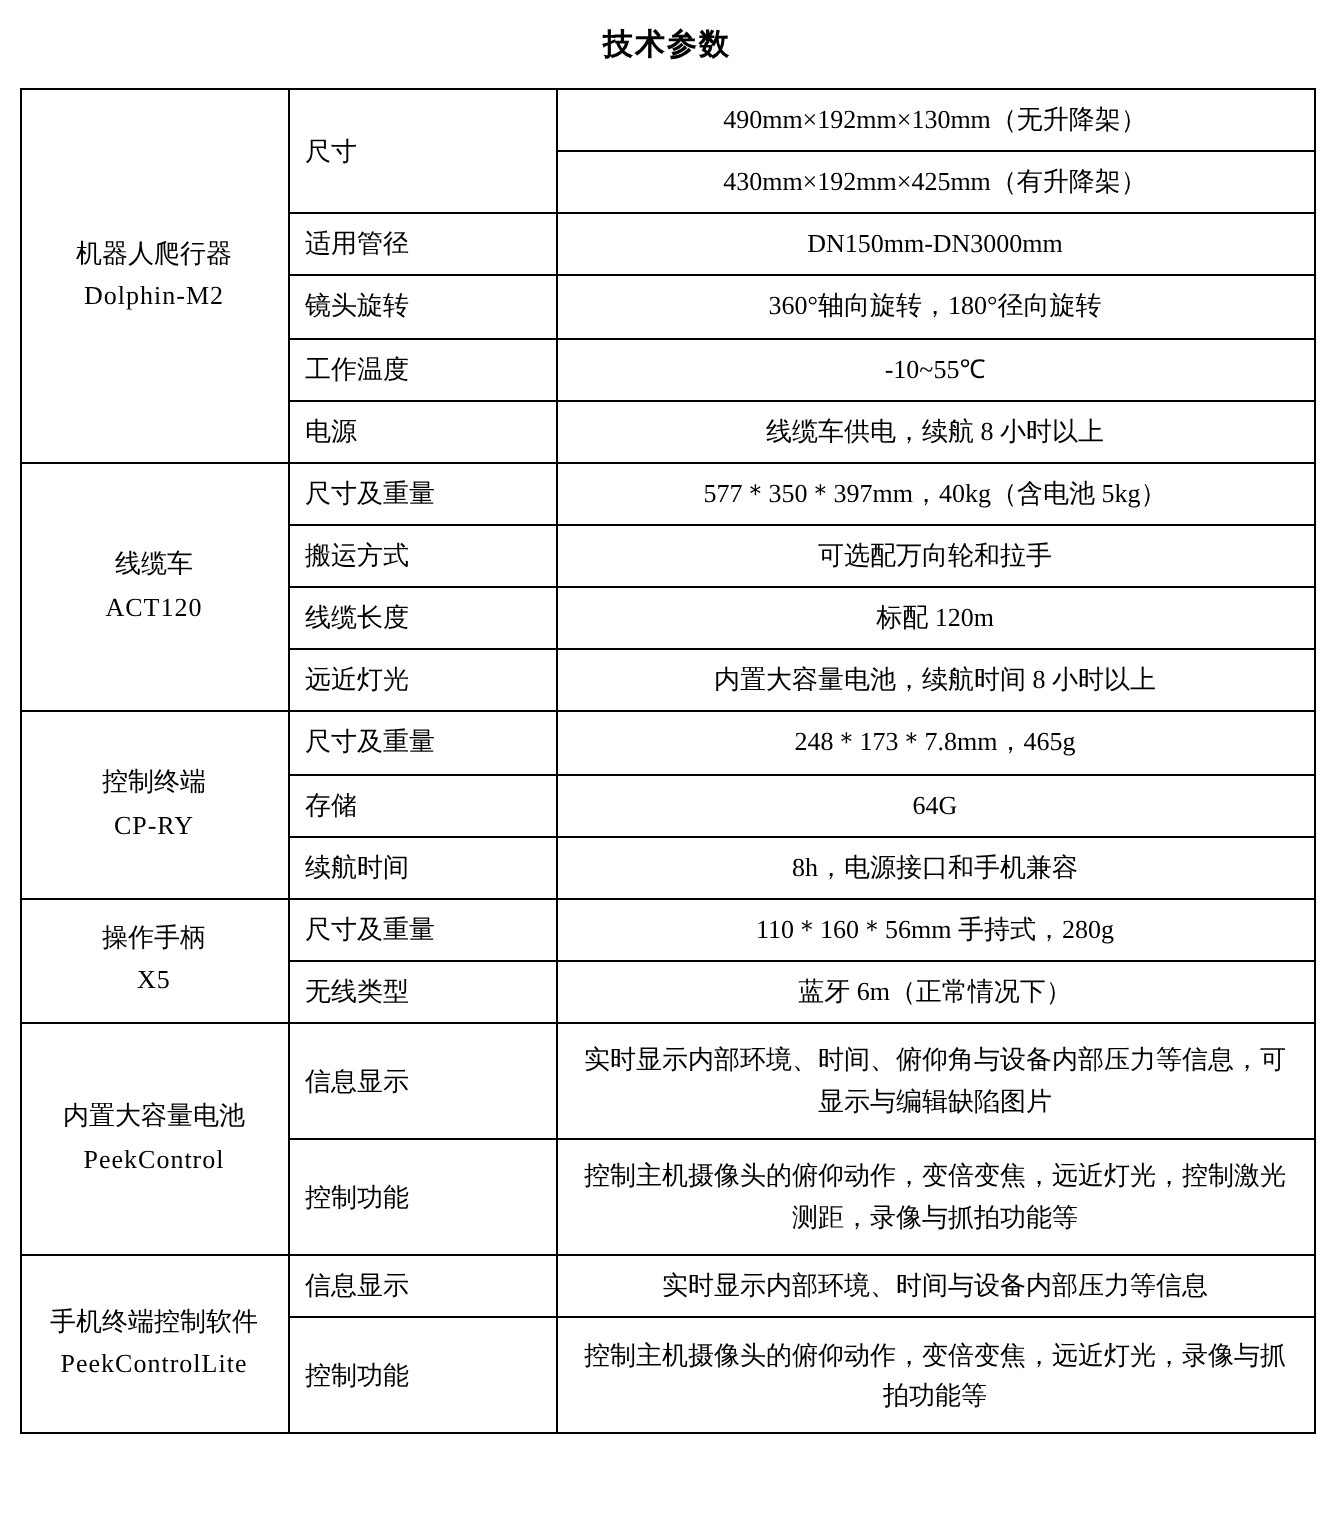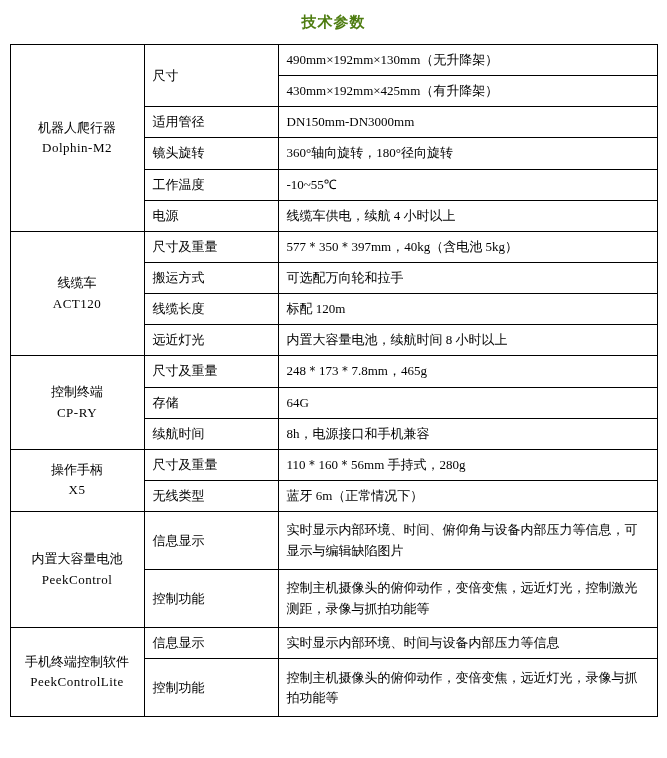--- a/index.html
+++ b/index.html
@@ -15,21 +15,21 @@
     overflow: hidden;
   }
   .page {
     position: relative;
     width: 667px;
     height: 758px;
     box-sizing: border-box;
   }
   .doc-title {
     text-align: center;
-    color: #4d7c0f;
+    color: #000000;
     font-family: "Liberation Sans", sans-serif;
     font-size: 15px;
     font-weight: 600;
     letter-spacing: 1px;
     padding-top: 13px;
     padding-bottom: 12px;
   }
   table.spec {
     border-collapse: collapse;
     width: 648px;
@@ -44,32 +44,32 @@
     padding: 5px 8px;
     box-sizing: border-box;
   }
   td.cat {
     width: 134px;
     text-align: center;
     padding: 6px 4px;
   }
   td.cat .line1 {
     display: block;
-    font-family: Liberation Sans, sans-serif;
+    font-family: Liberation Mono, monospace;
   }
   td.cat .line2 {
     display: block;
     letter-spacing: 0.5px;
   }
   td.key {
     width: 134px;
     padding: 6px 4px;
   }
   td.val {
-    text-align: left;
+    text-align: center;
     padding-left: 9px;
     padding-right: 9px;
   }
   .row-h {
     height: 30px;
   }
   .row-tall {
     height: 58px;
   }
   .val-2l {
@@ -104,21 +104,21 @@
       <tr>
         <td class="key row-h">镜头旋转</td>
         <td class="val row-h">360°轴向旋转，180°径向旋转</td>
       </tr>
       <tr>
         <td class="key row-h">工作温度</td>
         <td class="val row-h">-10~55℃</td>
       </tr>
       <tr>
         <td class="key row-h">电源</td>
-        <td class="val row-h">线缆车供电，续航 4 小时以上</td>
+        <td class="val row-h">线缆车供电，续航 8 小时以上</td>
       </tr>
 
       <tr>
         <td class="cat" rowspan="4">
           <span class="line1">线缆车</span>
           <span class="line2">ACT120</span>
         </td>
         <td class="key row-h">尺寸及重量</td>
         <td class="val row-h">577＊350＊397mm，40kg（含电池 5kg）</td>
       </tr>

